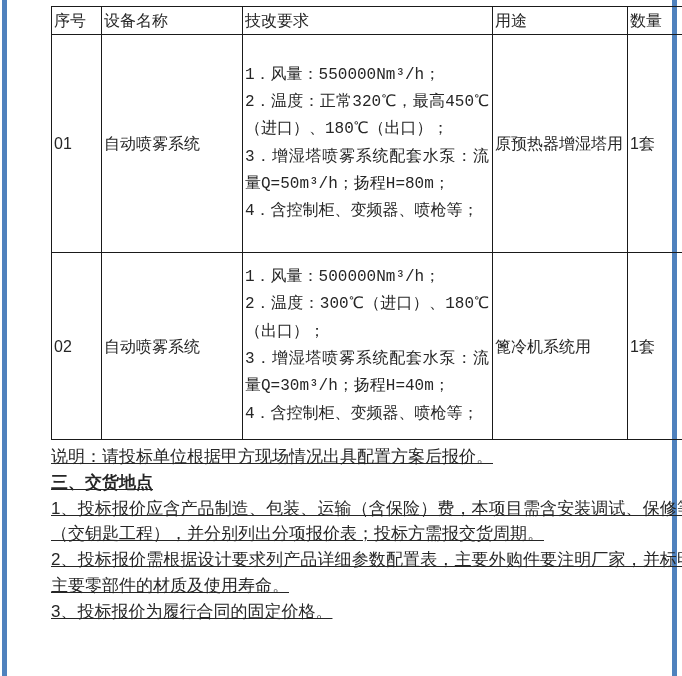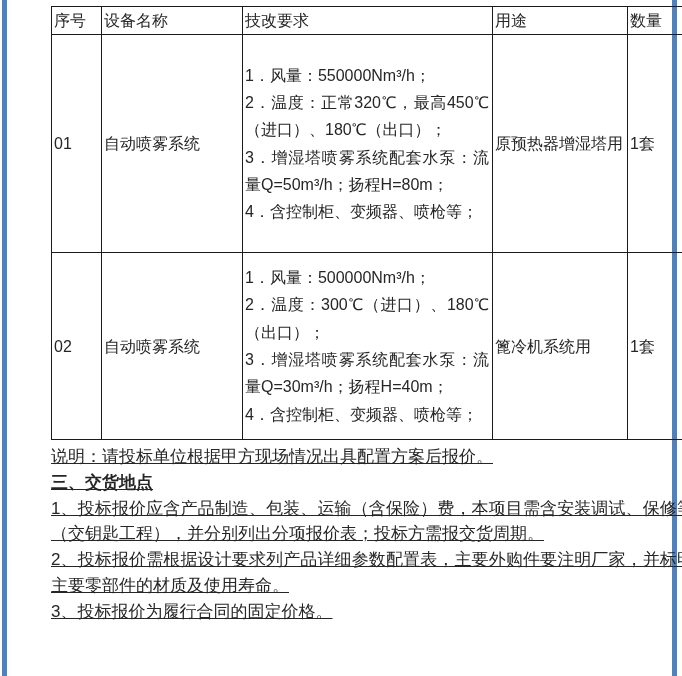--- a/index.html
+++ b/index.html
@@ -55,20 +55,21 @@
     tr.row-02   { height: 187px; }
 
     td.c-req {
       vertical-align: middle;
       padding: 0 3px;
     }
     .req {
       text-align: justify;
       word-break: break-all;
       line-height: 27.3px;
+      font-family: Liberation Mono, monospace;
     }
     td.c-purpose { padding: 0 1px; }
 
     .below {
       margin-top: 4px;
     }
     .below p {
       margin: 0;
       font-size: 17px;
       line-height: 25.8px;

